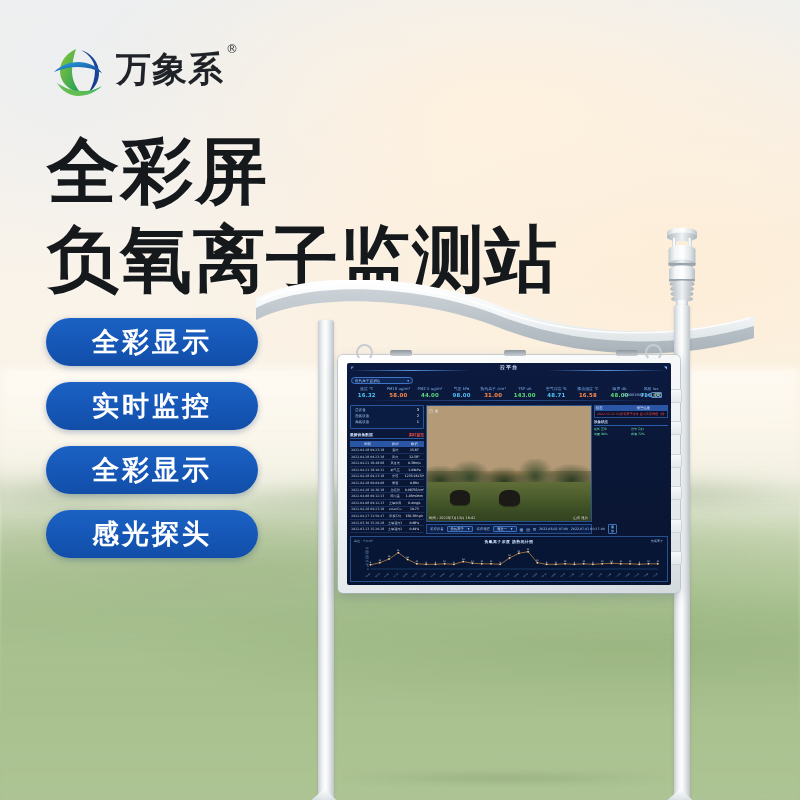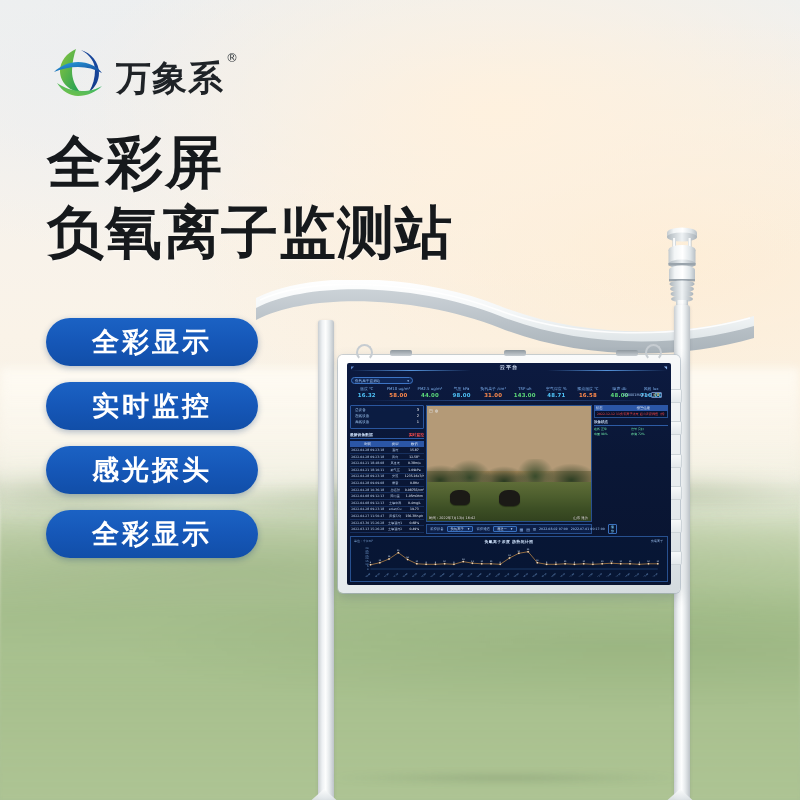--- a/index.html
+++ b/index.html
@@ -39,35 +39,35 @@
       radial-gradient(ellipse 230px 28px at 82% 62%, rgba(120,146,100,.46),rgba(120,146,100,0) 72%);
     filter:blur(9px);
   }
   .bg-haze{
     position:absolute;left:0;right:0;top:46%;height:20%;
     background:linear-gradient(180deg, rgba(255,252,245,.85) 0%, rgba(250,248,238,.35) 55%, rgba(245,245,232,0) 100%);
     filter:blur(5px);
   }
 
   
-  .brand{position:absolute;left:48px;top:46px;display:flex;align-items:flex-end;gap:12px;}
+  .brand{position:absolute;left:48px;top:46px;display:flex;align-items:flex-start;gap:12px;}
   .logo-mark{width:56px;height:56px;position:relative;flex:none;}
   .brand-name{
     font-size:35px;font-weight:bold;color:#1f2327;letter-spacing:1px;
     font-family:"DejaVu Sans","Liberation Sans",sans-serif;
     position:relative;white-space:nowrap;
   }
   .brand-r{
     position:absolute;top:-4px;right:-15px;font-size:12px;font-weight:normal;color:#32383d;
   }
 
   
   .headline{position:absolute;left:47px;top:128px;}
   .headline h1{
-    margin:0;font-size:57px;line-height:1.22;font-weight:bold;color:#16191c;
+    margin:0;font-size:72px;line-height:1.22;font-weight:bold;color:#16191c;
     letter-spacing:2px;font-family:"DejaVu Sans","Liberation Sans",sans-serif;
     text-shadow:0 1px 2px rgba(255,255,255,.55);
   }
   .headline h1.l2{letter-spacing:1px;}
 
   
   .pills{position:absolute;left:46px;top:318px;display:flex;flex-direction:column;gap:16px;}
   .pill{
     width:212px;height:48px;border-radius:26px;
     background:linear-gradient(180deg,#1b62c4 0%,#1556b6 55%,#114ea8 100%);
@@ -331,22 +331,22 @@
   </div>
 
   <div class="headline">
     <h1 class="l1">全彩屏</h1>
     <h1 class="l2">负氧离子监测站</h1>
   </div>
 
   <div class="pills">
     <div class="pill">全彩显示</div>
     <div class="pill">实时监控</div>
+    <div class="pill">全彩显示</div>
     <div class="pill">感光探头</div>
-    <div class="pill">全彩显示</div>
   </div>
 
   <div class="station">
 
     <div class="canopy">
       <svg viewBox="0 0 510 80" width="510" height="80" preserveAspectRatio="none" aria-hidden="true">
         <defs>
           <linearGradient id="capTop" x1="0" y1="0" x2="0" y2="1">
             <stop offset="0%" stop-color="#ffffff"></stop>
               <stop offset="55%" stop-color="#f3f6f7"></stop>

